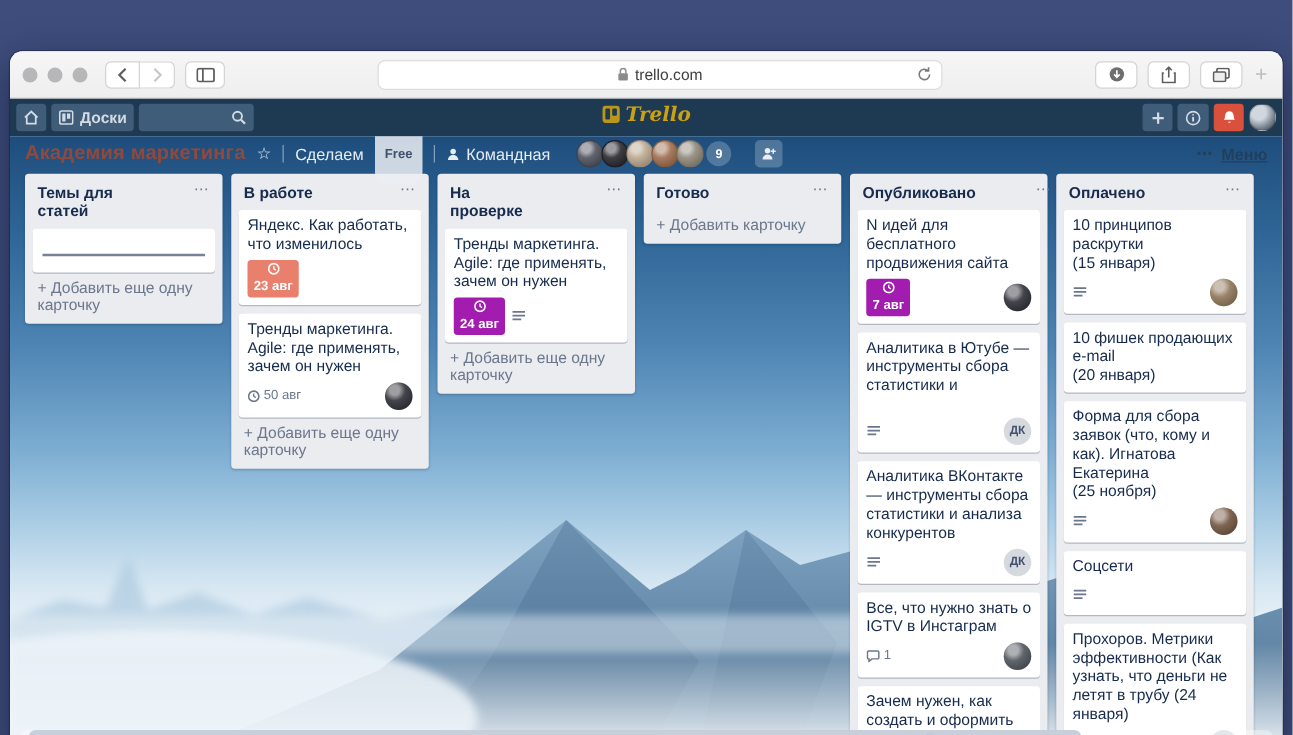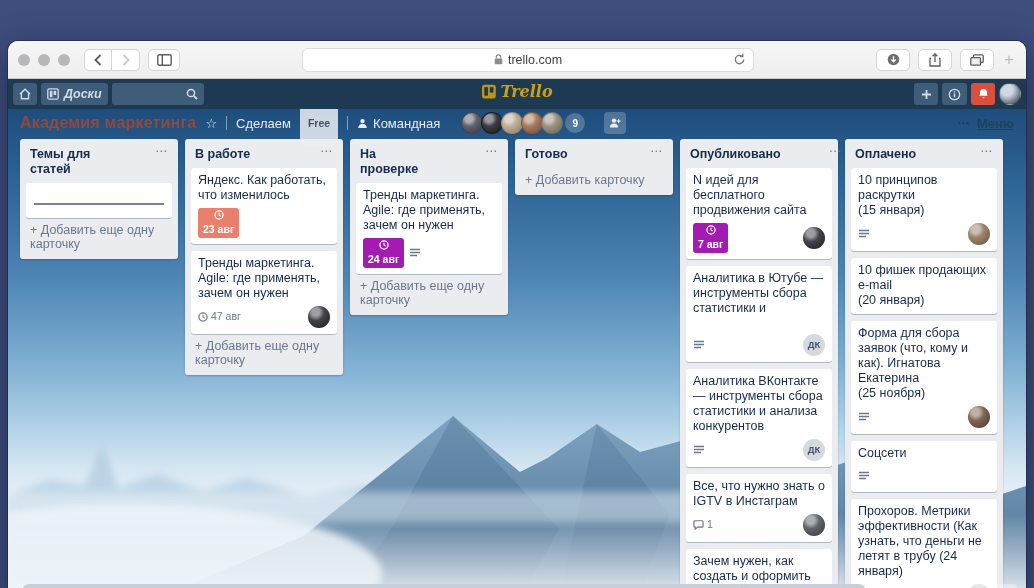--- a/index.html
+++ b/index.html
@@ -39,21 +39,21 @@
   .plus-faint { color:#bdbcbe; font-size:17px; width:14px; text-align:center; }
 
   
   .trello-nav {
     height:30px; flex:0 0 30px; background:#1d3a52; display:flex; align-items:center;
     padding:0 5px; gap:4px; position:relative;
   }
   .nbtn {
     height:22px; min-width:24px; background:#3f5c78; border-radius:3px; color:#d3dce4;
     display:flex; align-items:center; justify-content:center; font-size:12.5px; font-weight:bold;
-    padding:0 6px; gap:5px;font-style:italic;
+    padding:0 6px; gap:5px;
   }
   .nav-search { width:92px; justify-content:flex-end; }
   .trello-logo {
     position:absolute; left:50%; top:3px; transform:translateX(-50%);
     display:flex; align-items:center; gap:4px; color:#eab308; opacity:.85;
   }
   .trello-logo .wordmark { font-family:"DejaVu Serif",serif; font-style:italic; font-weight:bold; font-size:16px; }
   .nav-right { margin-left:auto; display:flex; gap:4px; align-items:center; }
   .nbtn.bell { background:#d9503c; color:#fff; }
   .nav-avatar { width:22px; height:22px; border-radius:50%;
@@ -328,21 +328,21 @@
                   <svg width="10" height="10" viewBox="0 0 12 12">
                     <circle cx="6" cy="6" r="4.9" fill="none" stroke="currentColor" stroke-width="1.5"></circle>
                     <path d="M6 3.3 V6 L8 7.3" fill="none" stroke="currentColor" stroke-width="1.3"></path>
                   </svg>
                   <span>23 авг</span>
                 </span></div></div>
             <div class="card"><div class="card-title">Тренды маркетинга.
 Agile: где применять, зачем он нужен</div><div class="card-meta"><span class="due-plain"><svg width="10" height="10" viewBox="0 0 12 12">
                     <circle cx="6" cy="6" r="4.9" fill="none" stroke="currentColor" stroke-width="1.5"></circle>
                     <path d="M6 3.3 V6 L8 7.3" fill="none" stroke="currentColor" stroke-width="1.3"></path>
-                  </svg><span>47 авг</span></span><span class="card-avatar photo" style="background: rgb(42, 42, 51);"></span></div></div>
+                  </svg><span>50 авг</span></span><span class="card-avatar photo" style="background: rgb(42, 42, 51);"></span></div></div>
           </div>
           <div class="add-card">+ Добавить еще одну карточку</div>
         </div>
         <div class="list">
           <div class="list-head">
             <span class="list-title">На проверке</span>
             <span class="list-menu">⋯</span>
           </div>
           <div class="cards">
             <div class="card"><div class="card-title">Тренды маркетинга.

